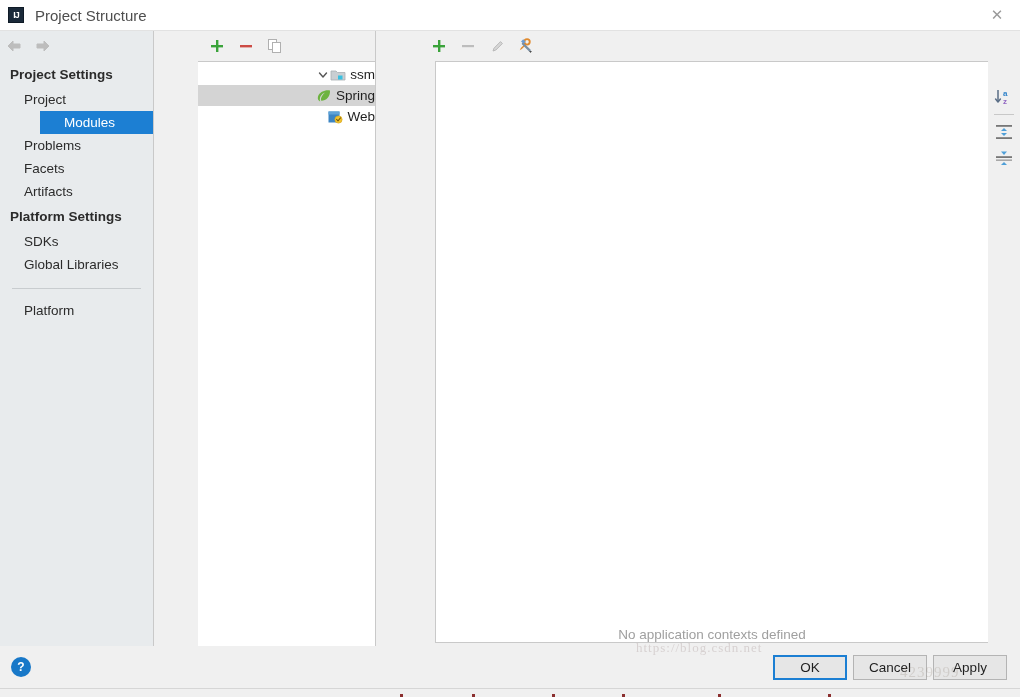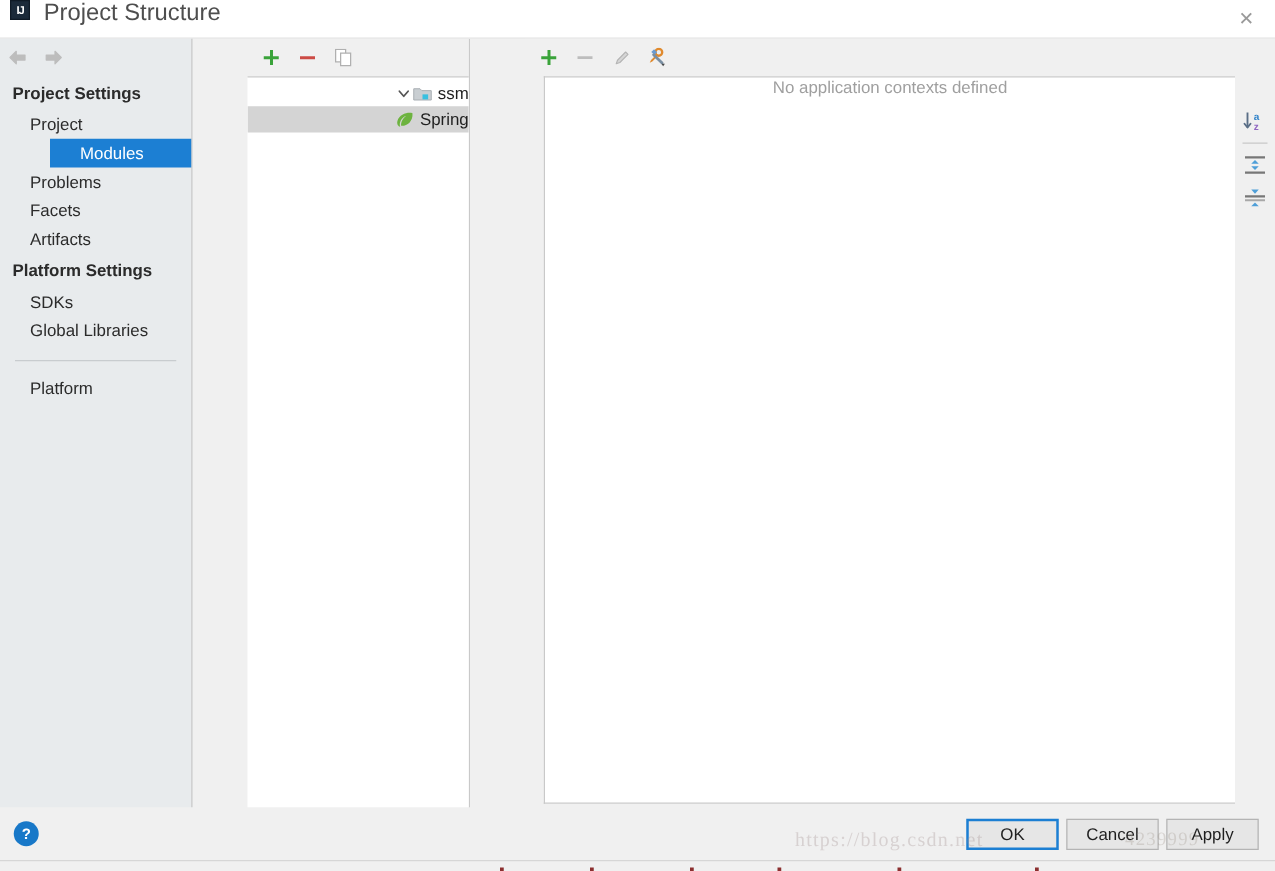--- a/index.html
+++ b/index.html
@@ -28,20 +28,21 @@
     display: flex;
     flex-direction: column;
   }
 
   
   .titlebar {
     height: 30px;
     min-height: 30px;
     background: #ffffff;
     display: flex;
+    align-items: center;
     padding-left: 8px;
     border-bottom: 1px solid #e2e2e2;
     position: relative;
   }
   .app-logo {
     width: 16px; height: 16px;
     background: #1b2a3a;
     border: 1px solid #0f1a26;
     color: #ffffff;
     font-size: 9px;
@@ -49,21 +50,21 @@
     font-family: "Liberation Sans", sans-serif;
     display: flex;
     align-items: center;
     justify-content: center;
     letter-spacing: -1px;
     box-sizing: border-box;
     flex: 0 0 auto;
   }
   .titlebar-text {
     margin-left: 11px;
-    font-size: 19px;
+    font-size: 15px;
     color: #4e4e4e;
   }
   .titlebar-close {
     position: absolute;
     right: 0; top: 0;
     width: 46px; height: 29px;
     display: flex;
     align-items: center;
     justify-content: center;
     color: #9a9a9a;
@@ -223,21 +224,21 @@
     min-height: 0;
   }
   .detail-content {
     flex: 1;
     background: #ffffff;
     border: 1px solid #c9c9c9;
     border-right: none;
     margin-left: 15px;
     margin-bottom: 3px;
     display: flex;
-    align-items: flex-start;
+    align-items: flex-end;
     justify-content: center;
     min-width: 0;
   }
   .empty-text {
     color: #9f9f9f;
     font-size: 13.5px;
   }
   .side-toolbar {
     width: 32px;
     min-width: 32px;
@@ -314,21 +315,21 @@
     pointer-events: none;
     overflow: hidden;
   }
   .wm-text {
     position: absolute;
     font-family: "Liberation Serif", serif;
     color: rgba(160,140,140,0.30);
     white-space: nowrap;
     letter-spacing: 1px;
   }
-  .wm-a { left: 636px; top: 664px; font-size: 16px; }
+  .wm-a { left: 636px; top: 640px; font-size: 13px; }
   .wm-b { left: 742px; top: 666px; font-size: 17px; color: rgba(150,150,165,0.33); margin-top: 29px; }
   .wm-c { left: 900px; top: 664px; font-size: 15px; color: rgba(160,150,140,0.30); }
 
   
   #behind-strip {
     position: absolute;
     left: 0; top: 688px;
     width: 1020px; height: 9px;
     background: #f0f0f0;
     border-top: 1px solid #d6d6d6;
@@ -429,20 +430,33 @@
             <div class="tw blank"></div>
             <div class="indent"></div>
             <div class="tree-icon">
               <svg width="16" height="14" viewBox="0 0 16 14">
                 <path d="M14 1.5 C10 0.5 3.5 2.5 2 7.5 C1.2 10.2 2.6 12 4.2 12.4 C3 9.5 5 5 9 3.6 C6.4 5.6 4.6 8.6 4.9 11.6 C9.5 12 14.4 8.4 14 1.5 Z" fill="#6db33f"></path>
               </svg>
             </div>
             <div class="tree-label">Spring</div>
           </div>
 
+          <div class="tree-row">
+            <div class="tw blank"></div>
+            <div class="indent"></div>
+            <div class="tree-icon">
+              <svg width="16" height="14" viewBox="0 0 16 14">
+                <rect x="1.5" y="1.5" width="11" height="11" fill="#3c85c4"></rect>
+                <rect x="1.5" y="1.5" width="11" height="3" fill="#5fa3d8"></rect>
+                <circle cx="11.5" cy="9.5" r="3.6" fill="#f2c430" stroke="#d9a81c" stroke-width="0.7"></circle>
+                <path d="M9.6 9.3 L11 10.8 L13.5 7.9" fill="none" stroke="#7a5d08" stroke-width="1.1" stroke-linecap="round" stroke-linejoin="round"></path>
+              </svg>
+            </div>
+            <div class="tree-label">Web</div>
+          </div>
 
         </div>
       </div>
 
       <div class="detail-pane">
 
         <div class="detail-toolbar">
           <div class="tbtn">
             <svg width="14" height="14" viewBox="0 0 14 14">
               <rect x="6" y="1" width="2.4" height="12" fill="#3aa33a"></rect>

